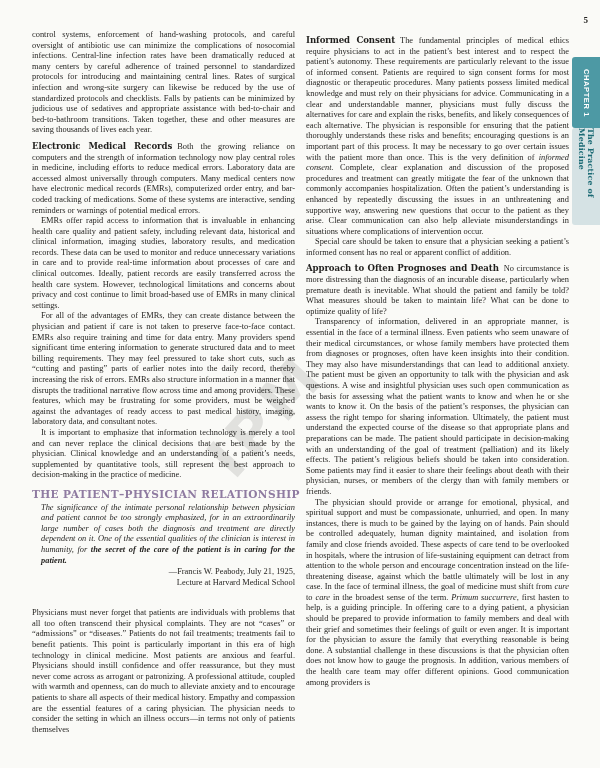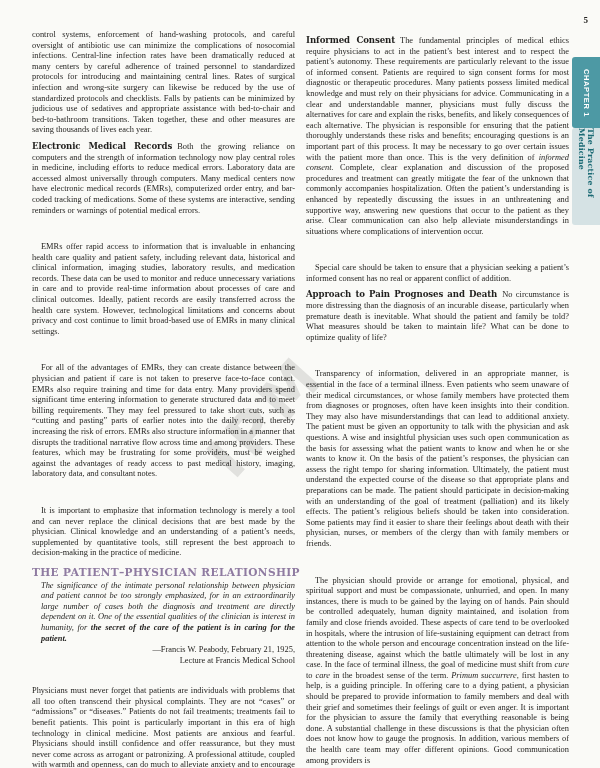--- a/index.html
+++ b/index.html
@@ -49,21 +49,21 @@
     position: absolute; top: 30px; left: 32px;
     width: 533px;
     display: flex; gap: 11px;
   }
   .col {
     width: 263px; flex: 0 0 263px;
     font-size: 8.4px; line-height: 10.6px;
     text-align: justify;
   }
   .col p { margin: 0; }
-  p.indent { text-indent: 9px; margin-top: 26px; }
+  p.indent { text-indent: 9px; }
   p.runin { margin-top: 5px; }
   .rh {
     font-family: "DejaVu Serif", serif;
     font-weight: bold; font-size: 8.6px;
     margin-right: 5px; letter-spacing: -0.1px;
   }
   .section-title {
     margin: 9px 0 2px 0;
     font-family: "DejaVu Serif", serif;
     font-size: 11px; font-weight: bold; letter-spacing: 0.4px;
@@ -98,32 +98,32 @@
 
       <p class="runin"><b class="rh">Electronic Medical Records</b><span>Both the growing reliance on computers and the strength of information technology now play central roles in medicine, including efforts to reduce medical errors. Laboratory data are accessed almost universally through computers. Many medical centers now have electronic medical records (EMRs), computerized order entry, and bar-coded tracking of medications. Some of these systems are interactive, sending reminders or warnings of potential medical errors.</span></p>
 
       <p class="indent">EMRs offer rapid access to information that is invaluable in enhancing health care quality and patient safety, including relevant data, historical and clinical information, imaging studies, laboratory results, and medication records. These data can be used to monitor and reduce unnecessary variations in care and to provide real-time information about processes of care and clinical outcomes. Ideally, patient records are easily transferred across the health care system. However, technological limitations and concerns about privacy and cost continue to limit broad-based use of EMRs in many clinical settings.</p>
       <p class="indent">For all of the advantages of EMRs, they can create distance between the physician and patient if care is not taken to preserve face-to-face contact. EMRs also require training and time for data entry. Many providers spend significant time entering information to generate structured data and to meet billing requirements. They may feel pressured to take short cuts, such as “cutting and pasting” parts of earlier notes into the daily record, thereby increasing the risk of errors. EMRs also structure information in a manner that disrupts the traditional narrative flow across time and among providers. These features, which may be frustrating for some providers, must be weighed against the advantages of ready access to past medical history, imaging, laboratory data, and consultant notes.</p>
       <p class="indent">It is important to emphasize that information technology is merely a tool and can never replace the clinical decisions that are best made by the physician. Clinical knowledge and an understanding of a patient’s needs, supplemented by quantitative tools, still represent the best approach to decision-making in the practice of medicine.</p>
 
       <h2 class="section-title">THE PATIENT–PHYSICIAN RELATIONSHIP</h2>
 
       <div class="quote"><span>The significance of the intimate personal relationship between physician and patient cannot be too strongly emphasized, for in an extraordinarily large number of cases both the diagnosis and treatment are directly dependent on it. One of the essential qualities of the clinician is interest in humanity, for </span><b>the secret of the care of the patient is in caring for the patient.</b></div>
-      <div class="attr">—Francis W. Peabody, February 21, 1925,</div>
-      <div class="attr">Lecture at Francis Medical School</div>
+      <div class="attr">—Francis W. Peabody, July 21, 1925,</div>
+      <div class="attr">Lecture at Harvard Medical School</div>
 
       <p class="spaced">Physicians must never forget that patients are individuals with problems that all too often transcend their physical complaints. They are not “cases” or “admissions” or “diseases.” Patients do not fail treatments; treatments fail to benefit patients. This point is particularly important in this era of high technology in clinical medicine. Most patients are anxious and fearful. Physicians should instill confidence and offer reassurance, but they must never come across as arrogant or patronizing. A professional attitude, coupled with warmth and openness, can do much to alleviate anxiety and to encourage patients to share all aspects of their medical history. Empathy and compassion are the essential features of a caring physician. The physician needs to consider the setting in which an illness occurs—in terms not only of patients themselves</p>
     </div>
 
     <div class="col">
 
       <p class="runin"><b class="rh">Informed Consent</b><span><span>The fundamental principles of medical ethics require physicians to act in the patient’s best interest and to respect the patient’s autonomy. These requirements are particularly relevant to the issue of informed consent. Patients are required to sign consent forms for most diagnostic or therapeutic procedures. Many patients possess limited medical knowledge and must rely on their physicians for advice. Communicating in a clear and understandable manner, physicians must fully discuss the alternatives for care and explain the risks, benefits, and likely consequences of each alternative. The physician is responsible for ensuring that the patient thoroughly understands these risks and benefits; encouraging questions is an important part of this process. It may be necessary to go over certain issues with the patient more than once. This is the very definition of </span><span style="font-style: italic;">informed consent</span><span>. Complete, clear explanation and discussion of the proposed procedures and treatment can greatly mitigate the fear of the unknown that commonly accompanies hospitalization. Often the patient’s understanding is enhanced by repeatedly discussing the issues in an unthreatening and supportive way, answering new questions that occur to the patient as they arise. Clear communication can also help alleviate misunderstandings in situations where complications of intervention occur.</span></span></p>
 
       <p class="indent">Special care should be taken to ensure that a physician seeking a patient’s informed consent has no real or apparent conflict of addition.</p>
 
-      <p class="runin"><b class="rh">Approach to Pain Prognoses and Death</b><span>No circumstance is more distressing than the diagnosis of an incurable disease, particularly when premature death is inevitable. What should the patient and family be told? What measures should be taken to maintain life? What can be done to optimize quality of life?</span></p>
+      <p class="runin"><b class="rh">Approach to Often Prognoses and Death</b><span>No circumstance is more distressing than the diagnosis of an incurable disease, particularly when premature death is inevitable. What should the patient and family be told? What measures should be taken to maintain life? What can be done to optimize quality of life?</span></p>
 
       <p class="indent">Transparency of information, delivered in an appropriate manner, is essential in the face of a terminal illness. Even patients who seem unaware of their medical circumstances, or whose family members have protected them from diagnoses or prognoses, often have keen insights into their condition. They may also have misunderstandings that can lead to additional anxiety. The patient must be given an opportunity to talk with the physician and ask questions. A wise and insightful physician uses such open communication as the basis for assessing what the patient wants to know and when he or she wants to know it. On the basis of the patient’s responses, the physician can assess the right tempo for sharing information. Ultimately, the patient must understand the expected course of the disease so that appropriate plans and preparations can be made. The patient should participate in decision-making with an understanding of the goal of treatment (palliation) and its likely effects. The patient’s religious beliefs should be taken into consideration. Some patients may find it easier to share their feelings about death with their physician, nurses, or members of the clergy than with family members or friends.</p>
       <p class="indent"><span>The physician should provide or arrange for emotional, physical, and spiritual support and must be compassionate, unhurried, and open. In many instances, there is much to be gained by the laying on of hands. Pain should be controlled adequately, human dignity maintained, and isolation from family and close friends avoided. These aspects of care tend to be overlooked in hospitals, where the intrusion of life-sustaining equipment can detract from attention to the whole person and encourage concentration instead on the life-threatening disease, against which the battle ultimately will be lost in any case. In the face of terminal illness, the goal of medicine must shift from </span><span style="font-style: italic;">cure</span><span> to </span><span style="font-style: italic;">care</span><span> in the broadest sense of the term. </span><span style="font-style: italic;">Primum succurrere</span><span>, first hasten to help, is a guiding principle. In offering care to a dying patient, a physician should be prepared to provide information to family members and deal with their grief and sometimes their feelings of guilt or even anger. It is important for the physician to assure the family that everything reasonable is being done. A substantial challenge in these discussions is that the physician often does not know how to gauge the prognosis. In addition, various members of the health care team may offer different opinions. Good communication among providers is</span></p>
     </div>
 
   </div>
 </div>
 
 </body></html>

